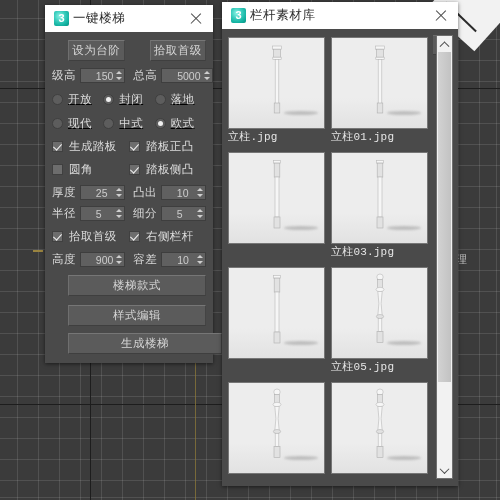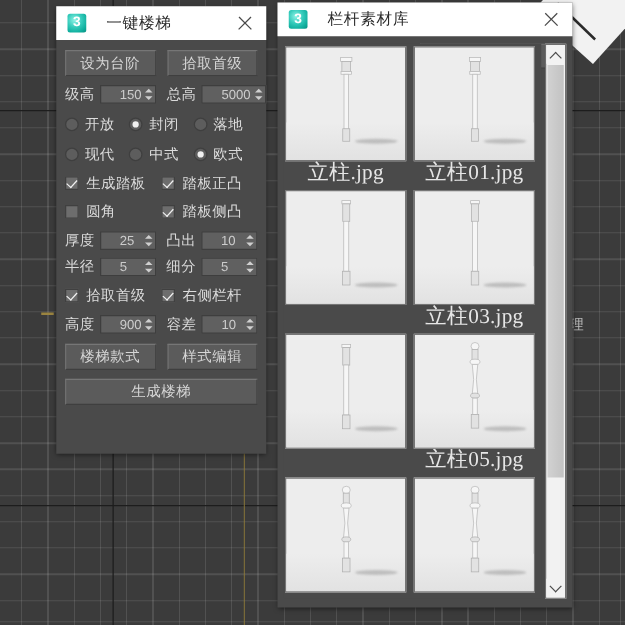--- a/index.html
+++ b/index.html
@@ -43,42 +43,42 @@
   .titlebar{
     background:#ffffff;height:27px;display:flex;align-items:center;padding:0 8px 0 9px;
   }
   .tb-icon{
     width:15px;height:15px;flex:0 0 auto;border-radius:2px;
     background:radial-gradient(circle at 38% 34%,#8ef3e6 0%,#35cbbb 42%,#0fae9d 75%,#0b8d80 100%);
     color:#ffffff;font-size:11px;font-weight:bold;line-height:15px;text-align:center;
     font-family:"Liberation Sans",sans-serif;
   }
   .tb-title{
-    margin-left:16px;color:#2b2b2b;font-size:12.5px;letter-spacing:.6px;
+    margin-left:4px;color:#2b2b2b;font-size:12.5px;letter-spacing:.6px;
     flex:1 1 auto;white-space:nowrap;overflow:hidden;
   }
   .tb-close{
     width:18px;height:18px;flex:0 0 auto;position:relative;cursor:default;
   }
   .tb-close:before,.tb-close:after{
     content:"";position:absolute;left:2px;top:8px;width:14px;height:1.4px;background:#4a4a4a;
   }
   .tb-close:before{transform:rotate(45deg);}
   .tb-close:after{transform:rotate(-45deg);}
 
   
   #leftPanel{left:45px;top:5px;width:168px;height:358px;background:#4a4a4a;}
   .lp-body{padding:8px 7px 0 7px;}
 
   .btn{
     background:#5b5b5b;color:#d6d6d6;border:1px solid #6a6a6a;
     border-top-color:#767676;border-left-color:#6f6f6f;
     border-bottom-color:#3f3f3f;border-right-color:#444;
     font-size:11.5px;text-align:center;line-height:19px;height:21px;
-    box-sizing:border-box;letter-spacing:.5px;cursor:default;
+    box-sizing:border-box;letter-spacing:.5px;cursor:default;margin-left:16px;
   }
   .row2{display:flex;gap:9px;margin-bottom:7px;}
   .row2>.btn{flex:1 1 0;}
 
   .fieldrow{display:flex;gap:8px;align-items:center;margin-bottom:6px;}
   .fieldgrp{display:flex;align-items:center;flex:1 1 0;gap:4px;}
   .flabel{color:#d9d9d9;font-size:11.5px;white-space:nowrap;letter-spacing:.4px;}
   .spin{
     flex:1 1 auto;display:flex;align-items:center;height:15px;
     background:#606060;border:1px solid #3e3e3e;box-sizing:border-box;min-width:0;
@@ -90,21 +90,21 @@
   .spin .arrows{
     flex:0 0 11px;width:11px;height:13px;position:relative;
   }
   .spin .arrows:before,.spin .arrows:after{
     content:"";position:absolute;left:3px;border-left:3px solid transparent;border-right:3px solid transparent;
   }
   .spin .arrows:before{top:2px;border-bottom:3px solid #cfcfcf;}
   .spin .arrows:after{bottom:2px;border-top:3px solid #cfcfcf;}
 
   .radiorow{display:flex;margin:9px 0 2px 0;}
-  .radiorow .opt{display:flex;align-items:center;gap:5px;flex:1 1 0;}
+  .radiorow .opt{display:flex;align-items:center;gap:5px;flex:1 1 0;text-decoration:underline;}
   .radio{
     width:11px;height:11px;border-radius:50%;background:#5d5d5d;
     border:1px solid #3f3f3f;box-sizing:border-box;position:relative;flex:0 0 auto;
   }
   .radio.on:after{
     content:"";position:absolute;left:2px;top:2px;width:5px;height:5px;border-radius:50%;
     background:#f0f0f0;
   }
   .rlabel{color:#dcdcdc;font-size:11.5px;letter-spacing:.4px;}
 
@@ -153,22 +153,22 @@
   }
   .thumb .floor{
     position:absolute;left:0;right:0;bottom:0;height:30px;
     background:linear-gradient(to bottom,#ededed,#e2e2e2);
   }
   .thumb .shadow{
     position:absolute;right:6px;bottom:13px;width:34px;height:4px;border-radius:50%;
     background:rgba(140,140,140,.45);filter:blur(1px);
   }
   .cap{
-    color:#e6e6e6;font-size:17px;text-align:center;line-height:17px;height:17px;
-    letter-spacing:.2px;font-family:Liberation Serif, serif;
+    color:#e6e6e6;font-size:11px;line-height:17px;height:17px;
+    letter-spacing:.2px;font-family:Liberation Mono, monospace;
   }
 
   
   .bal{position:absolute;left:50%;transform:translateX(-50%);bottom:13px;height:72px;}
 
   
   .vscroll{
     position:absolute;right:5px;top:33px;width:17px;height:444px;
     background:#f2f2f2;border:1px solid #6f6f6f;box-sizing:border-box;
   }
@@ -342,21 +342,21 @@
         </div>
         <div class="fieldgrp">
           <span class="flabel">容差</span>
           <span class="spin">
             <span class="val">10</span>
             <span class="arrows"></span>
           </span>
         </div>
       </div>
 
-      <div class="row2" style="margin-top:8px;">
+      <div class="row2" style="margin-top:8px;flex-direction:column;">
         <div class="btn">楼梯款式</div>
         <div class="btn">样式编辑</div>
       </div>
 
       <div class="btn bigbtn">生成楼梯</div>
     </div>
   </div>
 
   <div class="panel" id="rightPanel">
     <div class="titlebar">

